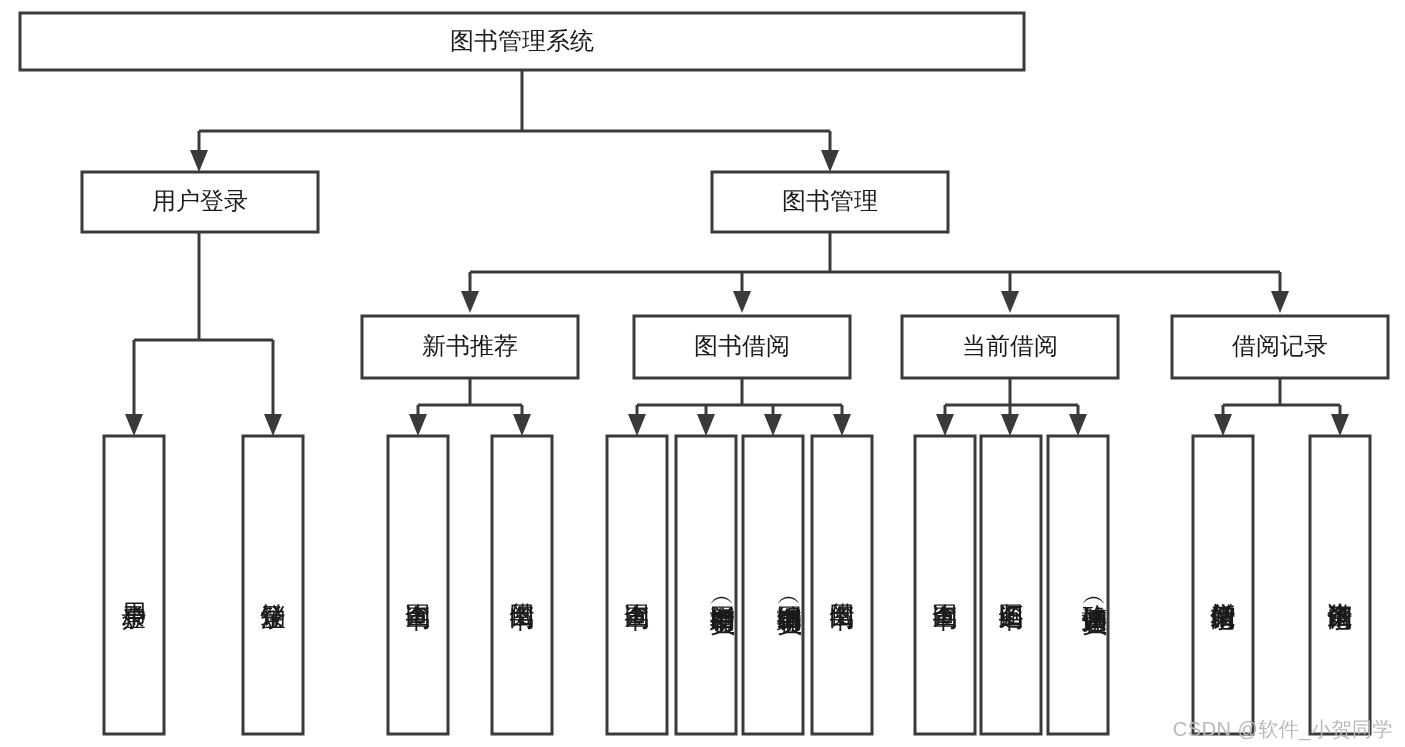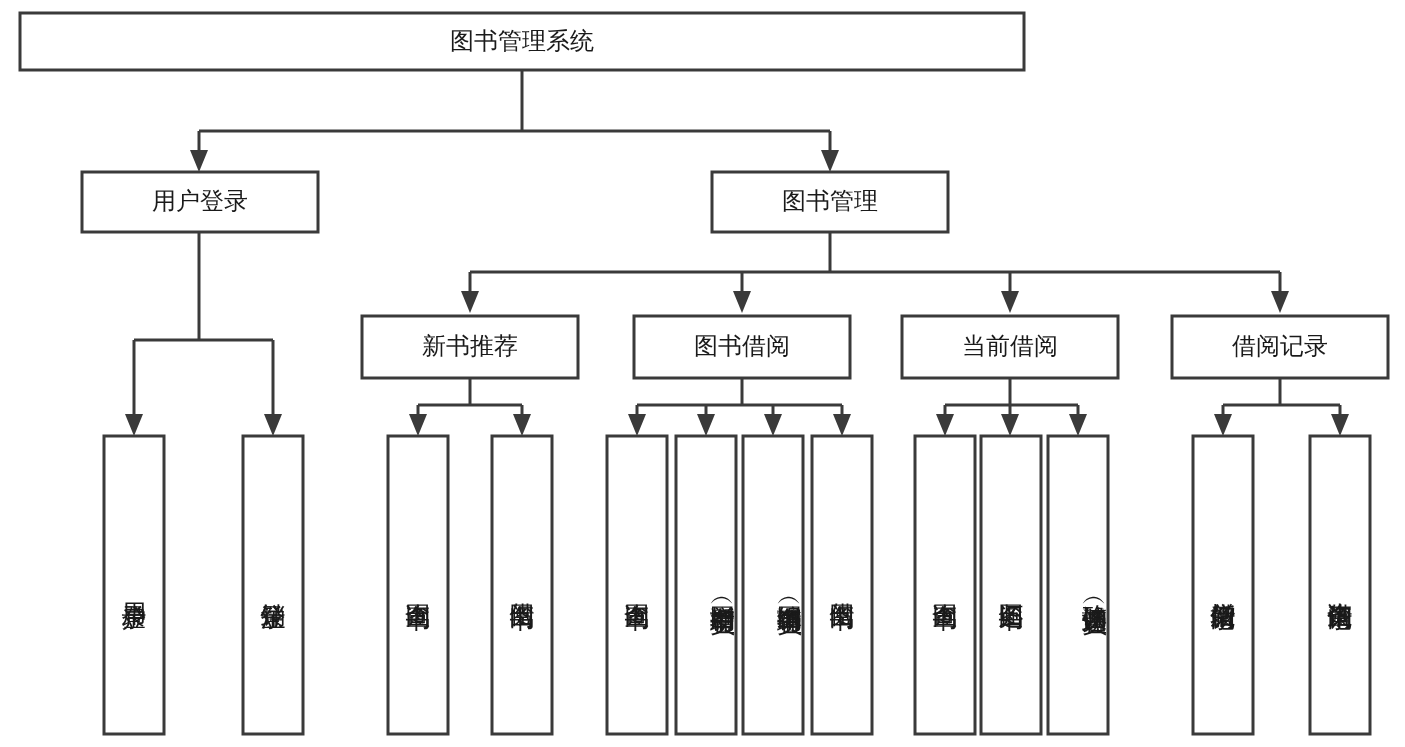--- a/index.html
+++ b/index.html
@@ -203,14 +203,15 @@
   <div class="vlabel" style="left:743px; top:436px; width:60px; height:298px; align-items:flex-start; padding-top:8px; box-sizing:border-box;">编辑图书（管理员）</div>
   <div class="vlabel" style="left:812px; top:436px; width:60px; height:298px;">借阅图书</div>
 
   <div class="vlabel" style="left:915px; top:436px; width:60px; height:298px;">查询图书</div>
   <div class="vlabel" style="left:981px; top:436px; width:60px; height:298px;">归还图书</div>
   <div class="vlabel" style="left:1048px; top:436px; width:60px; height:298px; align-items:flex-start; padding-top:8px; box-sizing:border-box;">确认归还（管理员）</div>
 
   <div class="vlabel" style="left:1193px; top:436px; width:60px; height:298px;">新增借阅记录</div>
   <div class="vlabel" style="left:1310px; top:436px; width:60px; height:298px;">查询借阅记录</div>
 
+  <div class="watermark">CSDN @软件_小贺同学</div>
 
 </div>
 
 </body></html>

